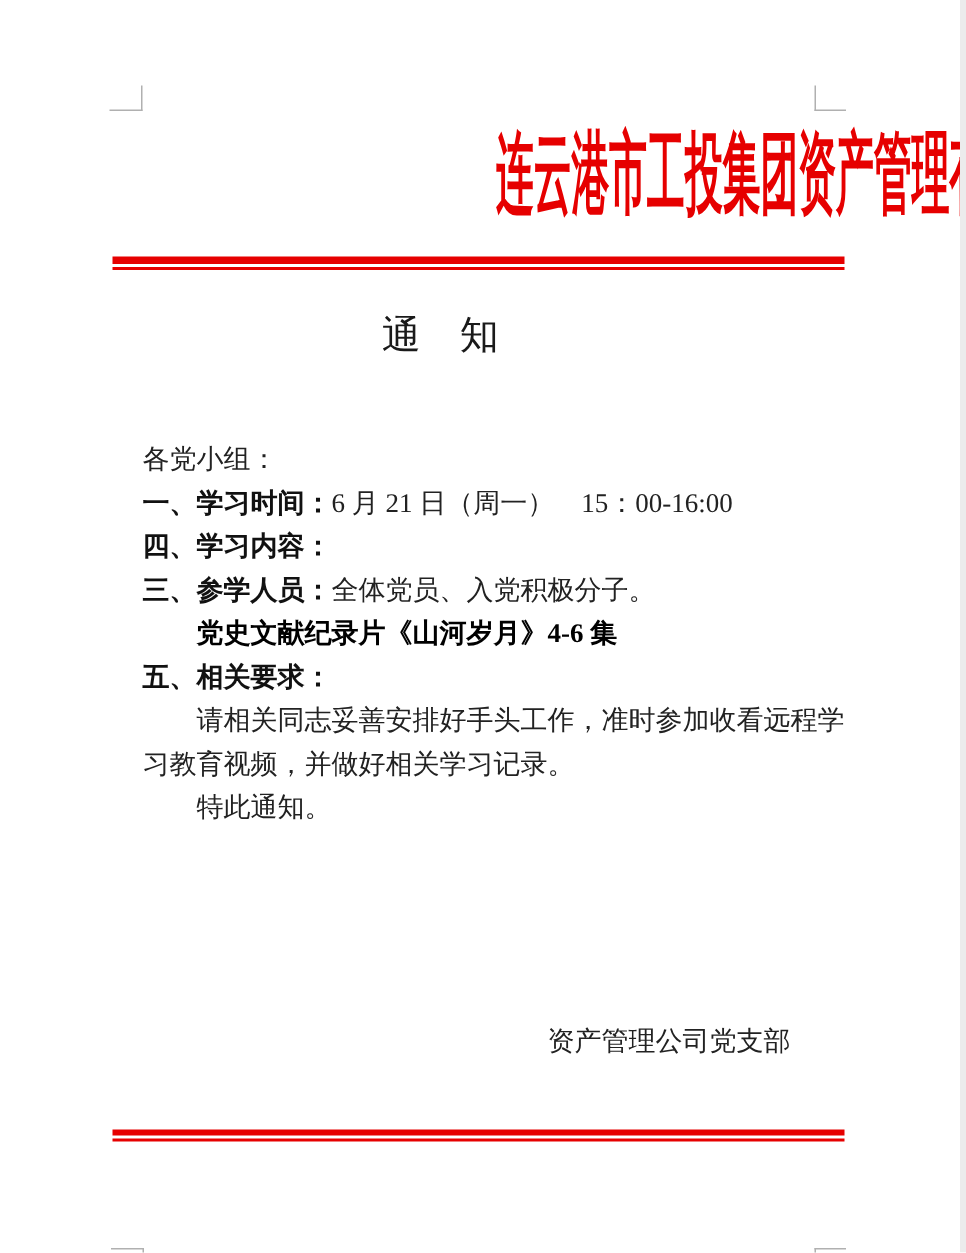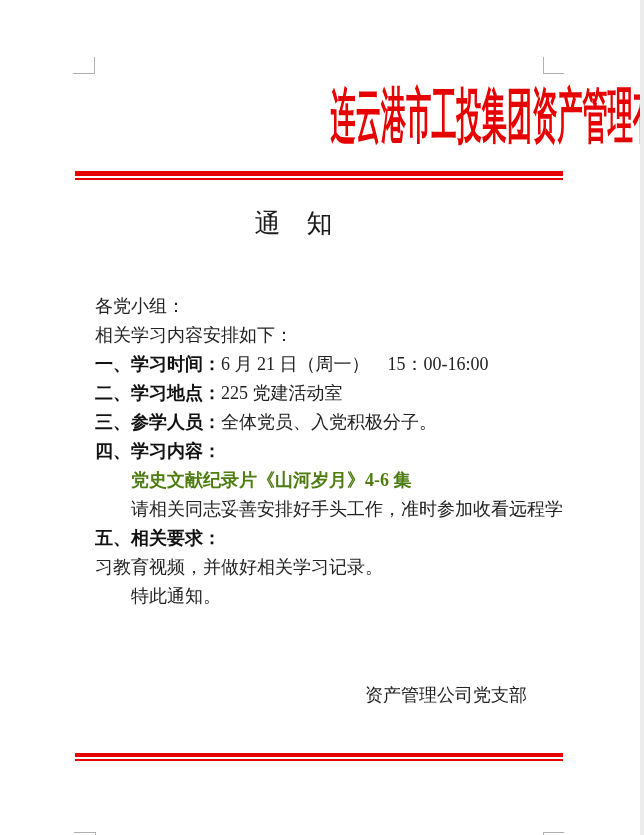--- a/index.html
+++ b/index.html
@@ -66,21 +66,21 @@
   }
   .line{
     height:29px;line-height:29px;white-space:nowrap;
   }
   .line.ind{padding-left:36px;}
   .lbl{
     font-family:"Liberation Sans","DejaVu Sans",sans-serif;
     font-weight:bold;color:#111;
   }
   .line.boldserif .txt{
-    font-weight:bold;color:#4d7c0f;
+    font-weight:bold;color:#000000;
   }
   
   .closing{
     position:absolute;left:95px;top:682px;width:448px;
     font-size:18px;color:#222;text-align:right;font-family:Liberation Mono, monospace;
   }
   .closing .signer{line-height:28px;padding-right:16px;}
   .closing .date{line-height:28px;padding-right:21px;}
 </style>
 </head>
@@ -96,28 +96,26 @@
   <div class="org-header">
     <span class="inner">连云港市工投集团资产管理有限公司党支部</span>
   </div>
 
   <div class="redline top"></div>
 
   <div class="doc-title">通　知</div>
 
   <div class="body-block">
     <div class="line"><span class="lbl"></span><span class="txt">各党小组：</span></div>
-    <div class="line"><span class="lbl"></span><span class="txt">相关学习内容安排如下：</span></div>
     <div class="line"><span class="lbl">一、学习时间：</span><span class="txt">6 月 21 日（周一）　15：00-16:00</span></div>
-    <div class="line"><span class="lbl">二、学习地点：</span><span class="txt">225 党建活动室</span></div>
+    <div class="line"><span class="lbl">四、学习内容：</span><span class="txt"></span></div>
     <div class="line"><span class="lbl">三、参学人员：</span><span class="txt">全体党员、入党积极分子。</span></div>
-    <div class="line"><span class="lbl">四、学习内容：</span><span class="txt"></span></div>
     <div class="line ind boldserif"><span class="lbl"></span><span class="txt">党史文献纪录片《山河岁月》4-6 集</span></div>
+    <div class="line"><span class="lbl">五、相关要求：</span><span class="txt"></span></div>
     <div class="line ind"><span class="lbl"></span><span class="txt">请相关同志妥善安排好手头工作，准时参加收看远程学</span></div>
-    <div class="line"><span class="lbl">五、相关要求：</span><span class="txt"></span></div>
     <div class="line"><span class="lbl"></span><span class="txt">习教育视频，并做好相关学习记录。</span></div>
     <div class="line ind"><span class="lbl"></span><span class="txt">特此通知。</span></div>
   </div>
 
   <div class="closing">
     <div class="signer">资产管理公司党支部</div>
   </div>
 
   <div class="redline bottom"></div>
 

